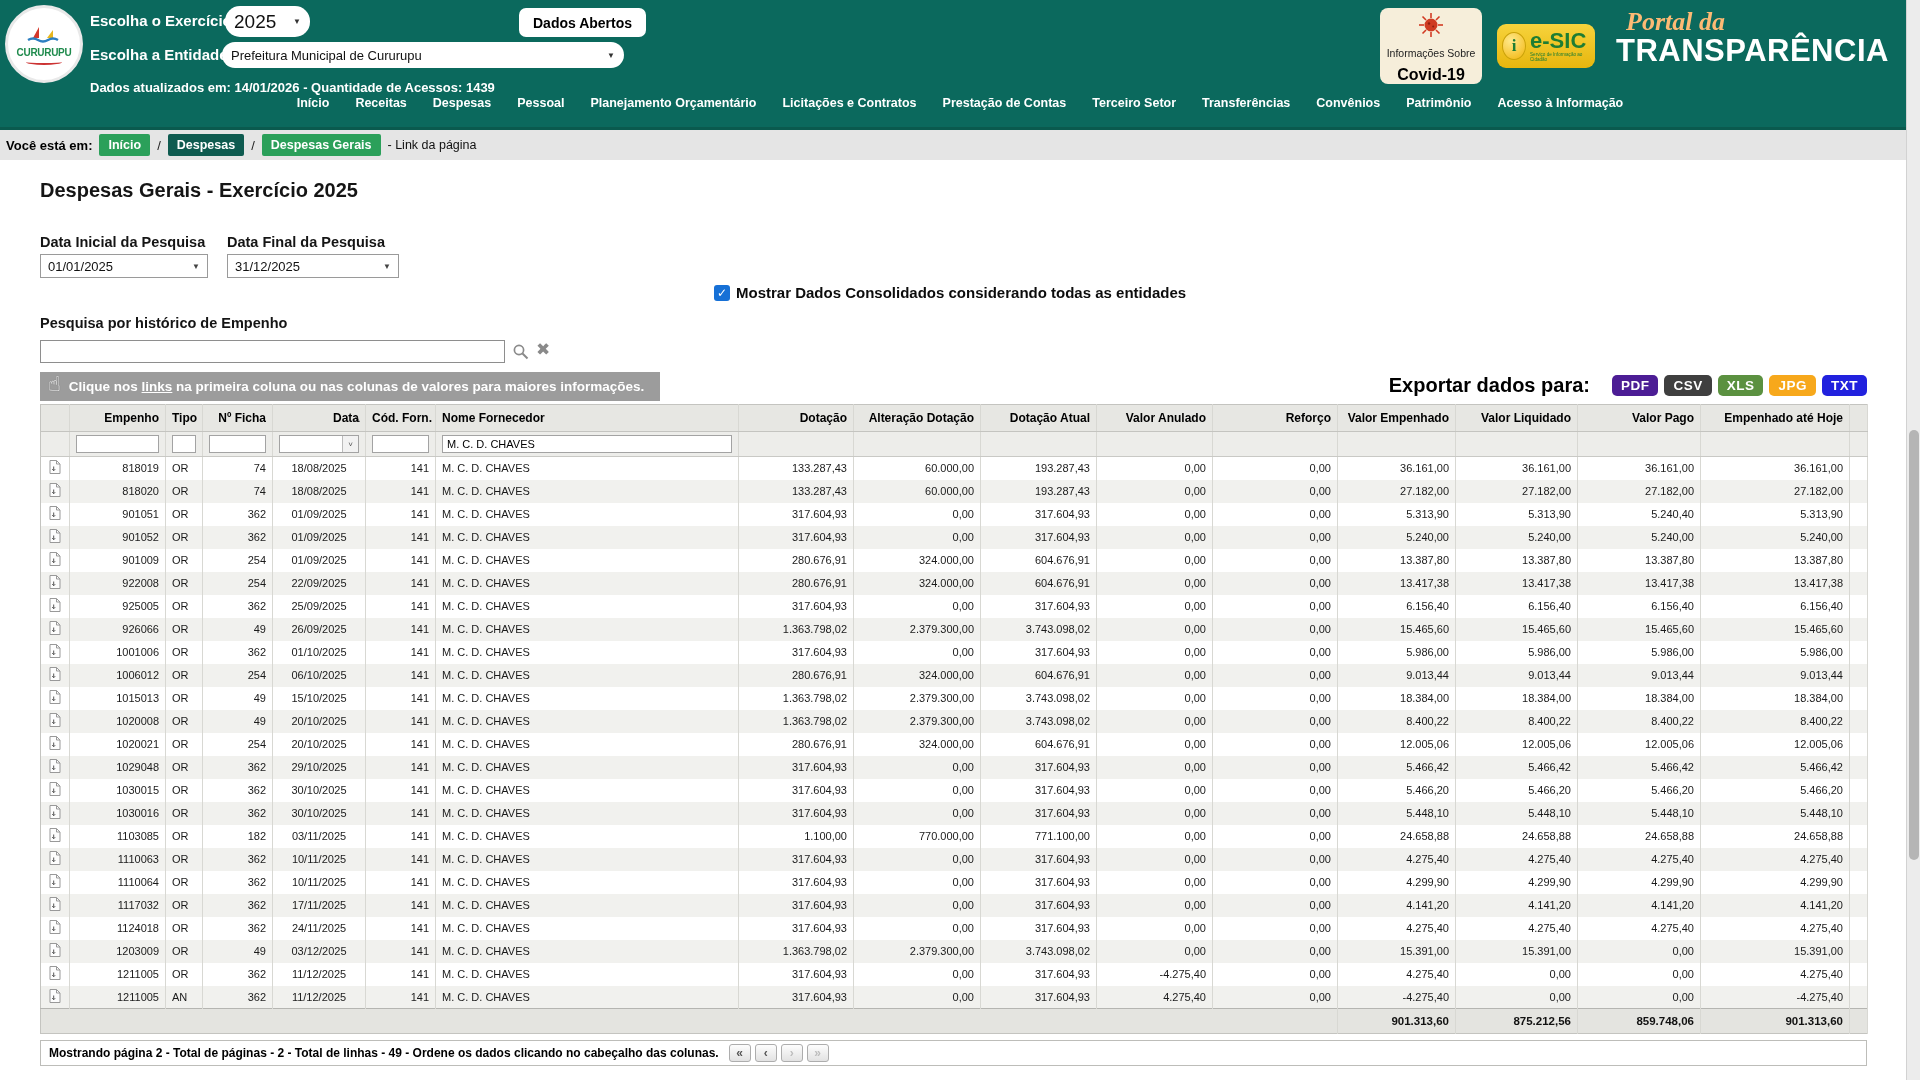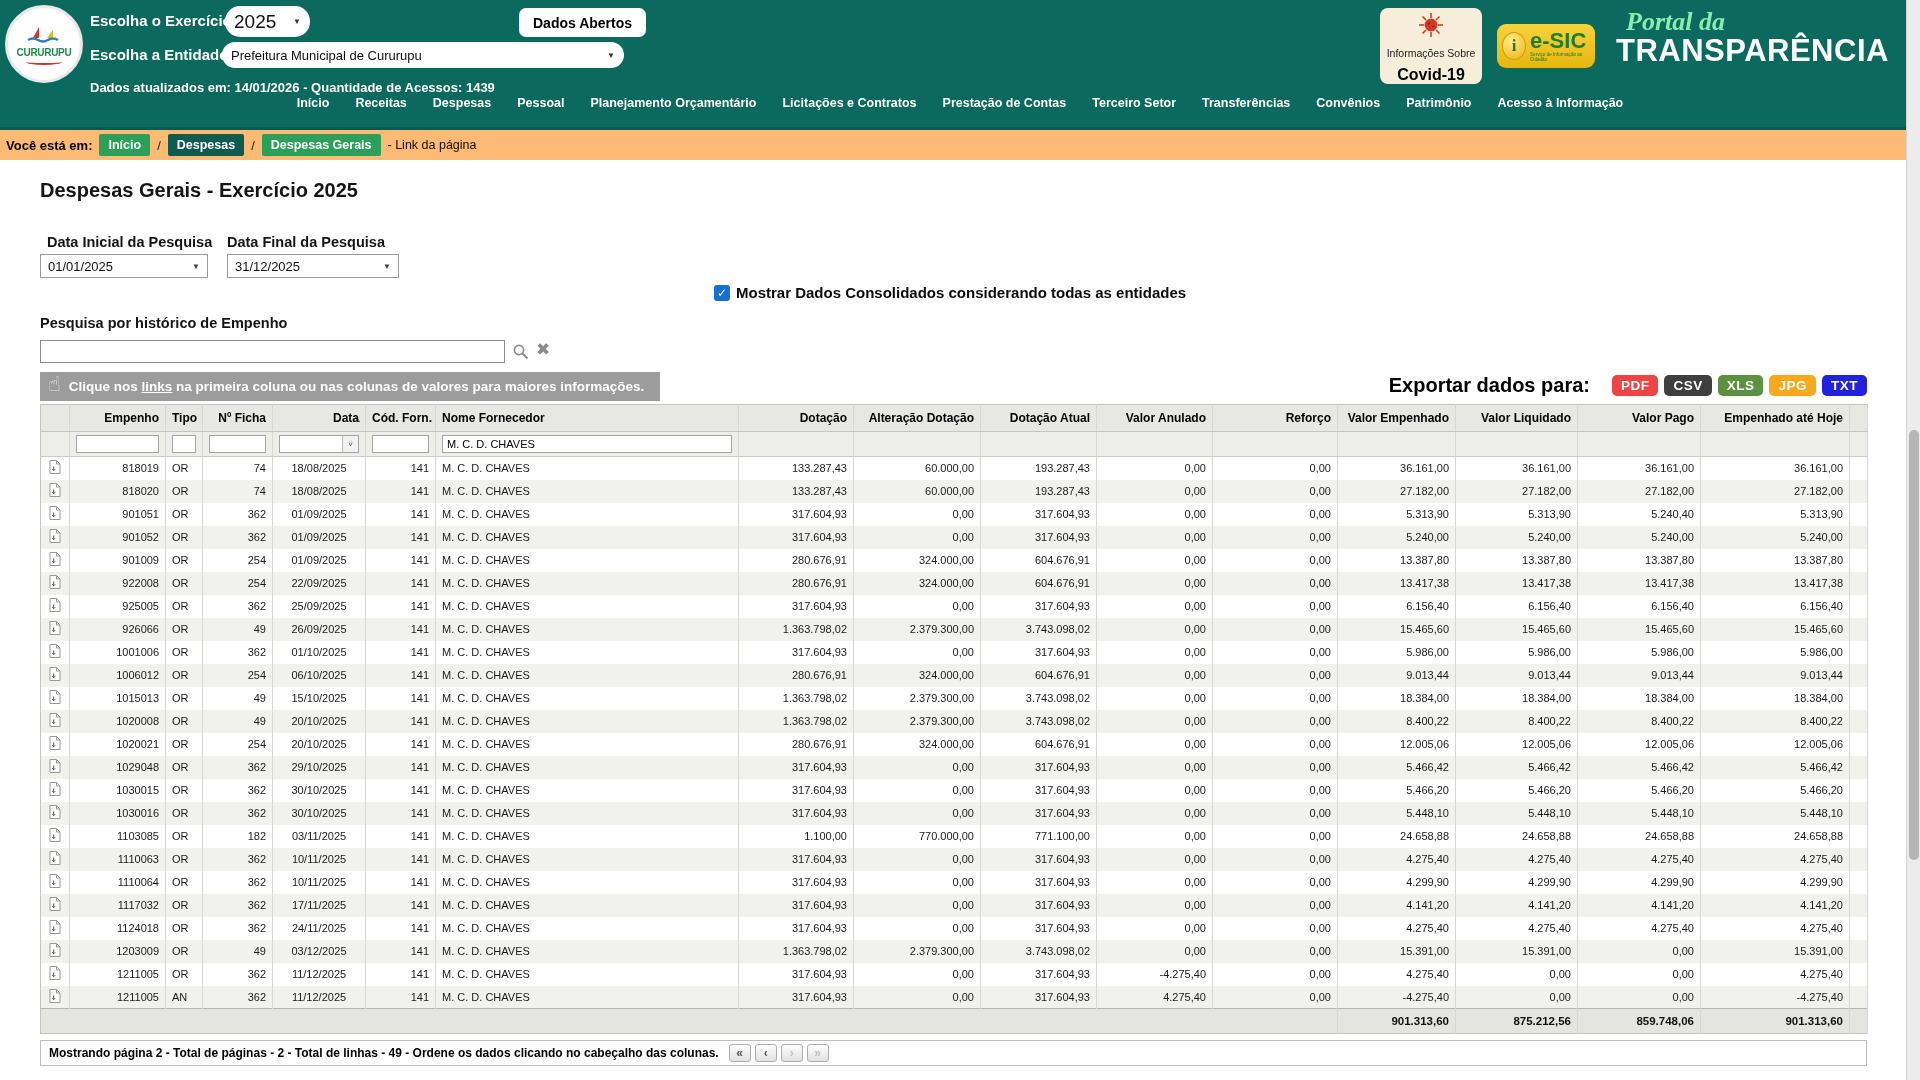--- a/index.html
+++ b/index.html
@@ -30,40 +30,40 @@
   .esic{position:absolute;left:1497px;top:24px;width:98px;height:44px;background:linear-gradient(#f7d33c,#e7b60e);
         border-radius:9px;display:flex;align-items:center;padding:0 5px;gap:4px;}
   .esic-icon{width:28px;height:28px;border-radius:50%;background:radial-gradient(circle at 35% 30%,#ffe98c,#f2b50c);
         border:1px solid #caa20a;display:flex;align-items:center;justify-content:center;
         color:#1e7d33;font-weight:bold;font-size:17px;font-family:"Liberation Serif",serif;}
   .esic-txt{display:flex;flex-direction:column;line-height:1;}
   .esic-name{color:#1e7d33;font-size:22px;font-weight:bold;}
   .esic-sub{color:#1e7d33;font-size:4.6px;margin-top:1px;}
   .brand{position:absolute;left:1616px;top:8px;width:280px;text-align:left;line-height:1.05;}
   .brand-1{font-family:"Liberation Serif","DejaVu Serif",serif;font-style:italic;font-weight:bold;
-        color:#86efac;font-size:26px;padding-left:10px;}
+        color:#fdba74;font-size:26px;padding-left:10px;}
   .brand-2{color:#fff;font-size:31px;font-weight:bold;letter-spacing:0.5px;}
   .main-nav{position:absolute;left:0;top:96px;width:1920px;display:flex;justify-content:center;gap:26px;}
   .nav-item{color:#fff;font-size:12.5px;font-weight:bold;white-space:nowrap;}
 
   
-  .crumbbar{position:absolute;left:0;top:127px;width:1920px;height:33px;background:#fdba74;
+  .crumbbar{position:absolute;left:0;top:127px;width:1920px;height:33px;background:#e5e5e5;
         border-top:3px solid #0a5a4e;display:flex;align-items:center;gap:7px;padding-left:6px;}
   .crumb-prefix{font-size:13px;font-weight:bold;color:#000;}
   .bc-badge{color:#fff;font-size:12.5px;font-weight:bold;padding:4px 9px;border-radius:2px;}
   .bc-green{background:#2ba05a;}
   .bc-teal{background:#0f5b50;}
   .bc-sep{font-size:13px;color:#222;}
   .crumb-suffix{font-size:12.5px;color:#111;}
 
   
   .page-title{position:absolute;left:40px;top:166px;font-size:20px;font-weight:bold;color:#151515;}
   .page-desc{position:absolute;left:40px;top:200px;font-size:14px;color:#151515;}
   .date-label{position:absolute;top:234px;font-size:14.5px;font-weight:bold;color:#151515;}
-  .dl1{left:47px;} .dl2{left:227px;}
+  .dl1{left:40px;} .dl2{left:227px;}
   .combo{position:absolute;top:254px;height:24px;background:#fff;border:1px solid #9a9a9a;
         display:flex;align-items:center;justify-content:space-between;padding:0 7px;font-size:13px;}
   .combo .caret{font-size:8px;color:#444;}
   .cb1{left:40px;width:168px;} .cb2{left:227px;width:172px;}
   .chk-row{position:absolute;left:714px;top:284px;display:flex;align-items:center;gap:6px;}
   .chk{width:16px;height:16px;background:#1670d6;border-radius:3px;color:#fff;font-size:12px;
         display:flex;align-items:center;justify-content:center;font-weight:bold;}
   .chk-label{font-size:15px;font-weight:bold;color:#0c0c0c;}
   .search-label{position:absolute;left:40px;top:315px;font-size:14.5px;font-weight:bold;color:#151515;}
   .search-input{position:absolute;left:40px;top:340px;width:465px;height:23px;border:1px solid #8e8e8e;
@@ -238,21 +238,21 @@
   </span>
   <span class="clear-btn">✖</span>
 
   <div class="hint-bar">
     <span class="hand">☝</span>
     <span class="hint-text"><span>Clique nos </span><span class="u">links</span><span> na primeira coluna ou nas colunas de valores para maiores informações.</span></span>
   </div>
   <div class="export-row">
     <span class="export-label">Exportar dados para:</span>
     <span style="display:flex;gap:6px;">
-        <span class="exp-btn" style="background: #ef4444;">PDF</span>
+        <span class="exp-btn" style="background: #4c1d95;">PDF</span>
         <span class="exp-btn" style="background: rgb(63, 63, 63);">CSV</span>
         <span class="exp-btn" style="background: rgb(91, 145, 64);">XLS</span>
         <span class="exp-btn" style="background: rgb(247, 168, 27);">JPG</span>
         <span class="exp-btn" style="background: rgb(33, 33, 222);">TXT</span>
       </span>
   </div>
 
   <div class="tablewrap">
     <table>
       <colgroup>

